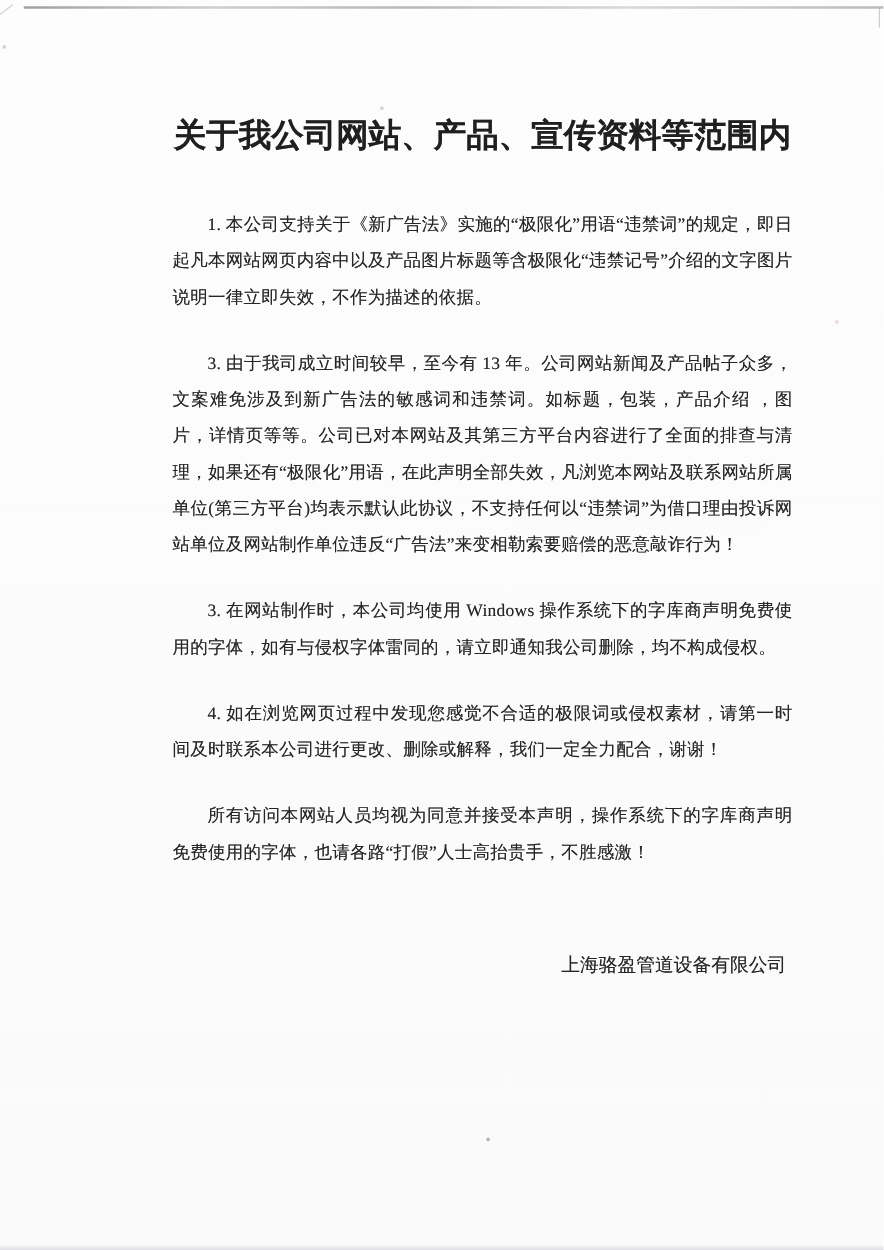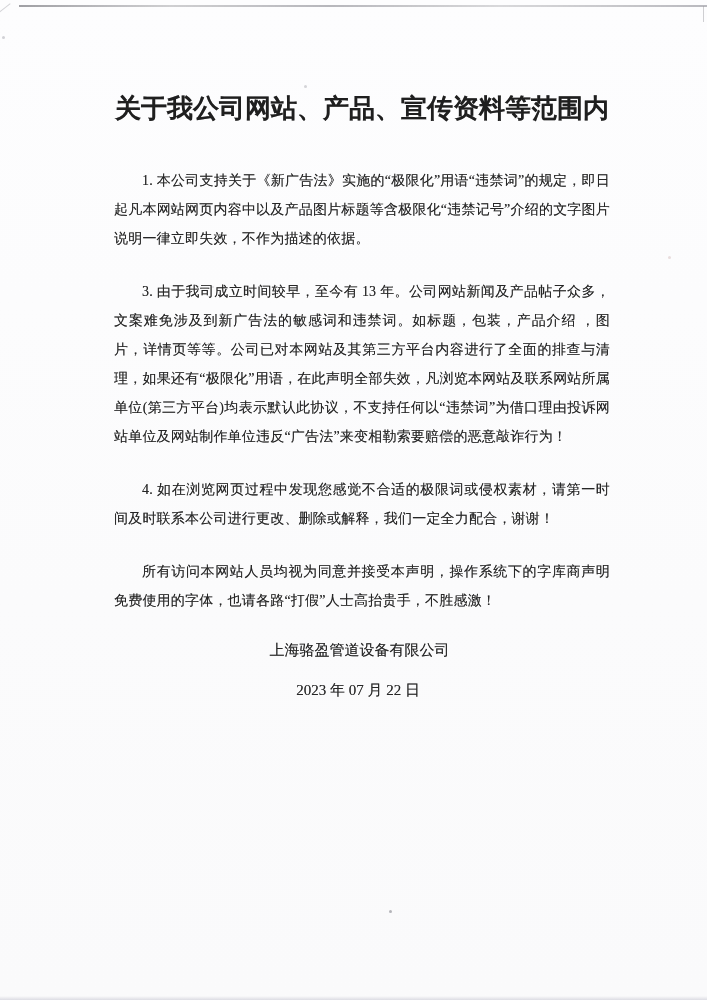--- a/index.html
+++ b/index.html
@@ -63,21 +63,21 @@
   }
   .speck.s1 { left: 304px; top: 85px;  width: 3px; height: 3px; background: rgba(120,120,130,0.30); }
   .speck.s2 { left: 389px; top: 910px; width: 3px; height: 3px; background: rgba(95,95,105,0.45); }
   .speck.s3 { left: 668px; top: 256px; width: 3px; height: 3px; background: rgba(190,150,150,0.30); }
   .speck.s4 { left: 2px;   top: 36px;  width: 3px; height: 3px; background: rgba(130,130,140,0.35); }
   .speck.s5 { left: 212px; top: 286px; width: 2px; height: 2px; background: rgba(140,140,150,0.25); }
 
   
   .content {
     position: absolute;
-    left: 114px;
+    left: 138px;
     top: 0;
     width: 496px;
   }
   .doc-title {
     margin: 90px 0 0 0;
     font-size: 26px;
     line-height: 38px;
     font-weight: 700;
     text-align: center;
     color: #1f1f1f;
@@ -89,22 +89,22 @@
     font-size: 14px;
     line-height: 29px;
     text-align: justify;
     text-indent: 2em;
     color: #262626;
     text-shadow: 0 0 0.4px rgba(35,35,35,0.5);
     letter-spacing: 0.2px;
   }
   .para.first { margin-top: 38px; }
   .signature-block {
-    margin-top: 21px;
-    text-align: center;
+    margin-top: 62px;
+    text-align: right;
     font-size: 15px;
     color: #262626;
     text-shadow: 0 0 0.4px rgba(35,35,35,0.5);
     padding-right: 5px;
   }
   .signature-company { line-height: 29px; }
   .signature-date { margin-top: 11px; line-height: 29px; padding-right: 3px; }
 </style>
 </head>
 <body>
@@ -121,25 +121,25 @@
   <div class="speck s5"></div>
 
   <div class="content">
 
     <h1 class="doc-title">
       <span class="title-line">关于我公司网站、产品、宣传资料等范围内</span>
     </h1>
 
     <p class="para first">1. 本公司支持关于《新广告法》实施的“极限化”用语“违禁词”的规定，即日起凡本网站网页内容中以及产品图片标题等含极限化“违禁记号”介绍的文字图片说明一律立即失效，不作为描述的依据。</p>
     <p class="para">3. 由于我司成立时间较早，至今有 13 年。公司网站新闻及产品帖子众多，文案难免涉及到新广告法的敏感词和违禁词。如标题，包装，产品介绍 ，图片，详情页等等。公司已对本网站及其第三方平台内容进行了全面的排查与清理，如果还有“极限化”用语，在此声明全部失效，凡浏览本网站及联系网站所属单位(第三方平台)均表示默认此协议，不支持任何以“违禁词”为借口理由投诉网站单位及网站制作单位违反“广告法”来变相勒索要赔偿的恶意敲诈行为！</p>
+    <p class="para">3. 在网站制作时，本公司均使用 Windows 操作系统下的字库商声明免费使用的字体，如有与侵权字体雷同的，请立即通知我公司删除，均不构成侵权。</p>
     <p class="para">4. 如在浏览网页过程中发现您感觉不合适的极限词或侵权素材，请第一时间及时联系本公司进行更改、删除或解释，我们一定全力配合，谢谢！</p>
     <p class="para">所有访问本网站人员均视为同意并接受本声明，操作系统下的字库商声明免费使用的字体，也请各路“打假”人士高抬贵手，不胜感激！</p>
 
     <div class="signature-block">
       <div class="signature-company">上海骆盈管道设备有限公司</div>
-      <div class="signature-date">2023 年 07 月 22 日</div>
     </div>
 
   </div>
 
   <div class="scan-edge-bottom"></div>
 
 </div>
 
 </body></html>

